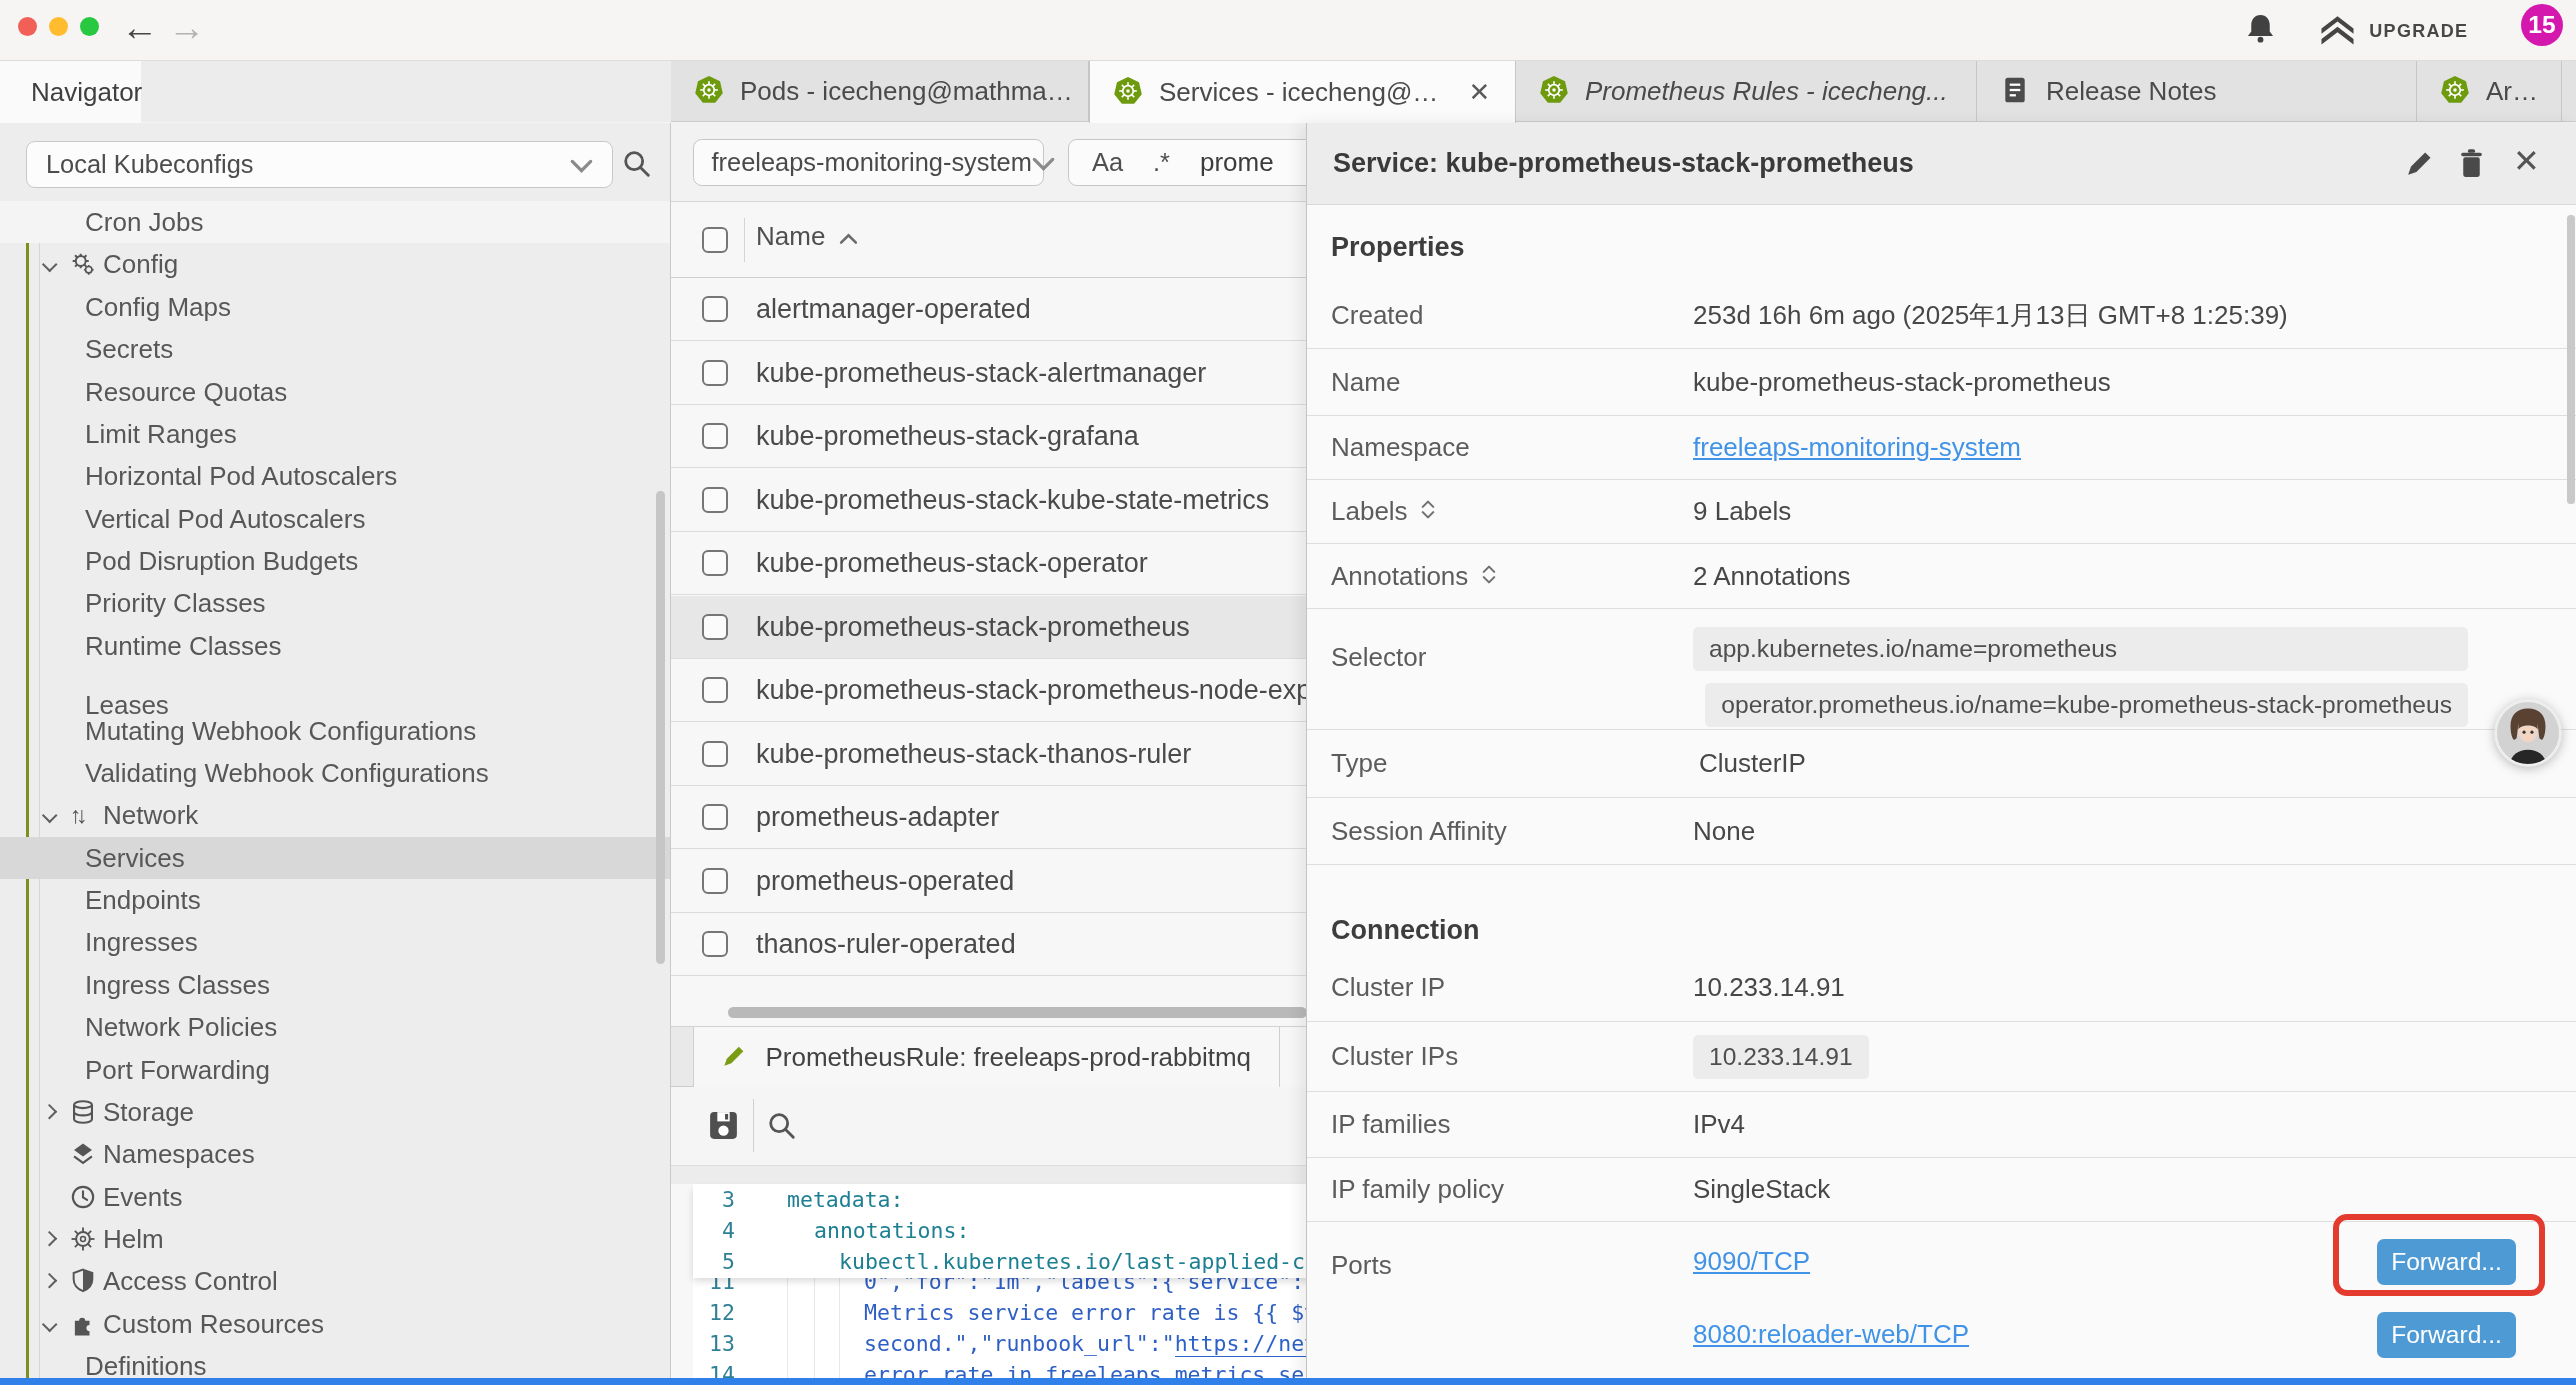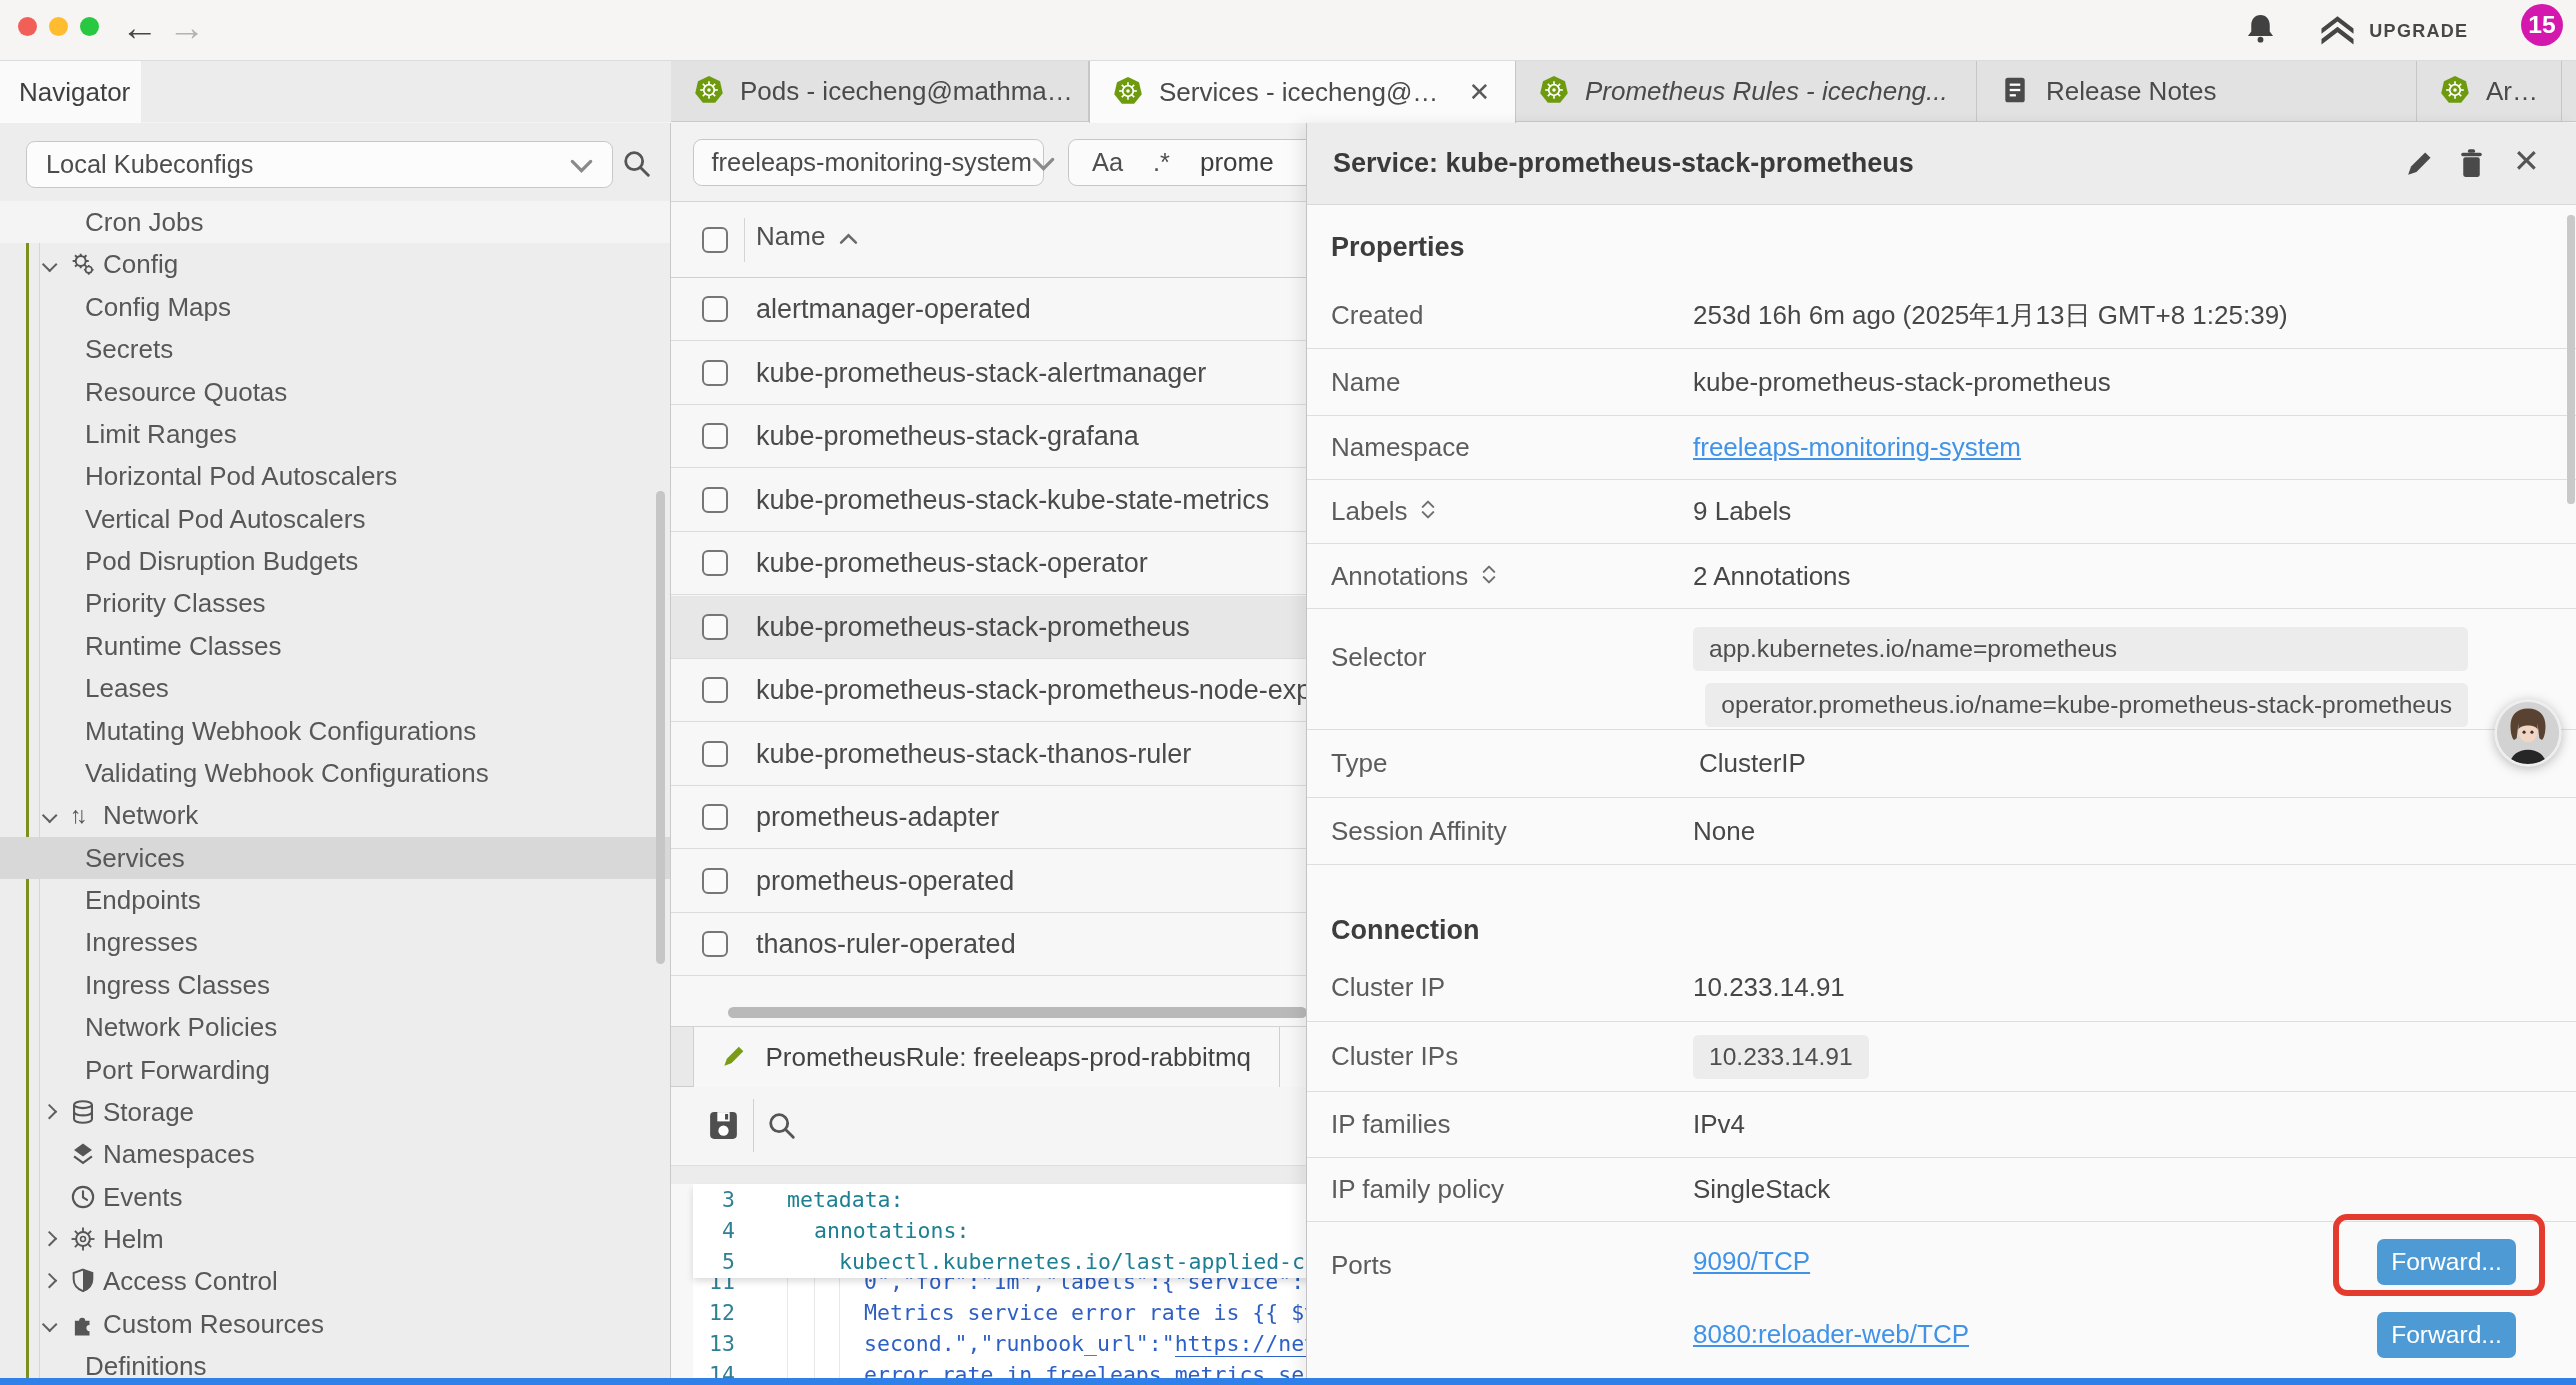--- a/index.html
+++ b/index.html
@@ -23,21 +23,21 @@
   #nav-forward { left:168px; top:7px;  font-size:37px; color:#b3b3b3; }
   #bell-wrap   { left:2243px; top:11.4px; width:35px; height:39px; }
   #upgrade-wrap{ left:2318px; top:14px; display:flex; align-items:center; gap:12.3px; }
   #upgrade-label { font-size:18px; font-weight:600; letter-spacing:1.3px; color:#474747; }
   #notif-badge { left:2521px; top:3.5px; width:42px; height:42px; border-radius:50%; background:#d418ae;
                  color:#fff; font-size:24.6px; font-weight:600; display:flex; align-items:center; justify-content:center; }
 
   
   #tabstrip { left:0; top:61px; width:2576px; height:61px; background:#e2e2e2; border-bottom:1.8px solid #c9c9c9; }
   #tabstrip-left { position:absolute; left:0; top:0; width:671px; height:61px; background:#ececec; }
-  #nav-tab { position:absolute; left:0; top:0; width:141px; height:63px; background:#fafafa; display:flex; align-items:center; padding-left:19px; }
+  #nav-tab { position:absolute; left:0; top:0; width:141px; height:63px; background:#fafafa; display:flex; align-items:center; padding-left:31px; }
   #nav-tab span { font-size:26px; color:#3f3f3f; }
   #tabstrip-main { position:absolute; left:671px; top:0; height:61px; display:flex; }
   .tab { height:61px; display:flex; align-items:center; gap:16px; padding-left:23px; padding-right:12.3px;
          border-right:0.9px solid #c6c6c6; overflow:hidden; white-space:nowrap; }
   .tab .tlabel { font-size:26px; color:#4a4a4a; overflow:hidden; text-overflow:ellipsis; }
   .tab.active { background:#fbfbfb; height:63px; border-left:0.9px solid #c6c6c6; }
   .tab.italic .tlabel { font-style:italic; }
   .tab .close { margin-left:auto; font-size:26px; color:#5a5a5a; padding:0 12.3px; }
 
   
@@ -283,21 +283,21 @@
       </div>
       <div class="titem lvl2" style="top: 417px; padding-left: 12px;">
         <span class="tlabel">Pod Disruption Budgets</span>
       </div>
       <div class="titem lvl2" style="top: 459px;">
         <span class="tlabel">Priority Classes</span>
       </div>
       <div class="titem lvl2" style="top: 502px;">
         <span class="tlabel">Runtime Classes</span>
       </div>
-      <div class="titem lvl2" style="top: 544px;">
+      <div class="titem lvl2" style="top: 561px;">
         <span class="tlabel">Leases</span>
       </div>
       <div class="titem lvl2" style="top: 587px;">
         <span class="tlabel">Mutating Webhook Configurations</span>
       </div>
       <div class="titem lvl2" style="top: 629px;">
         <span class="tlabel">Validating Webhook Configurations</span>
       </div>
       <div class="titem lvl1" style="top: 671px;">
         <span class="tchev down"></span>

